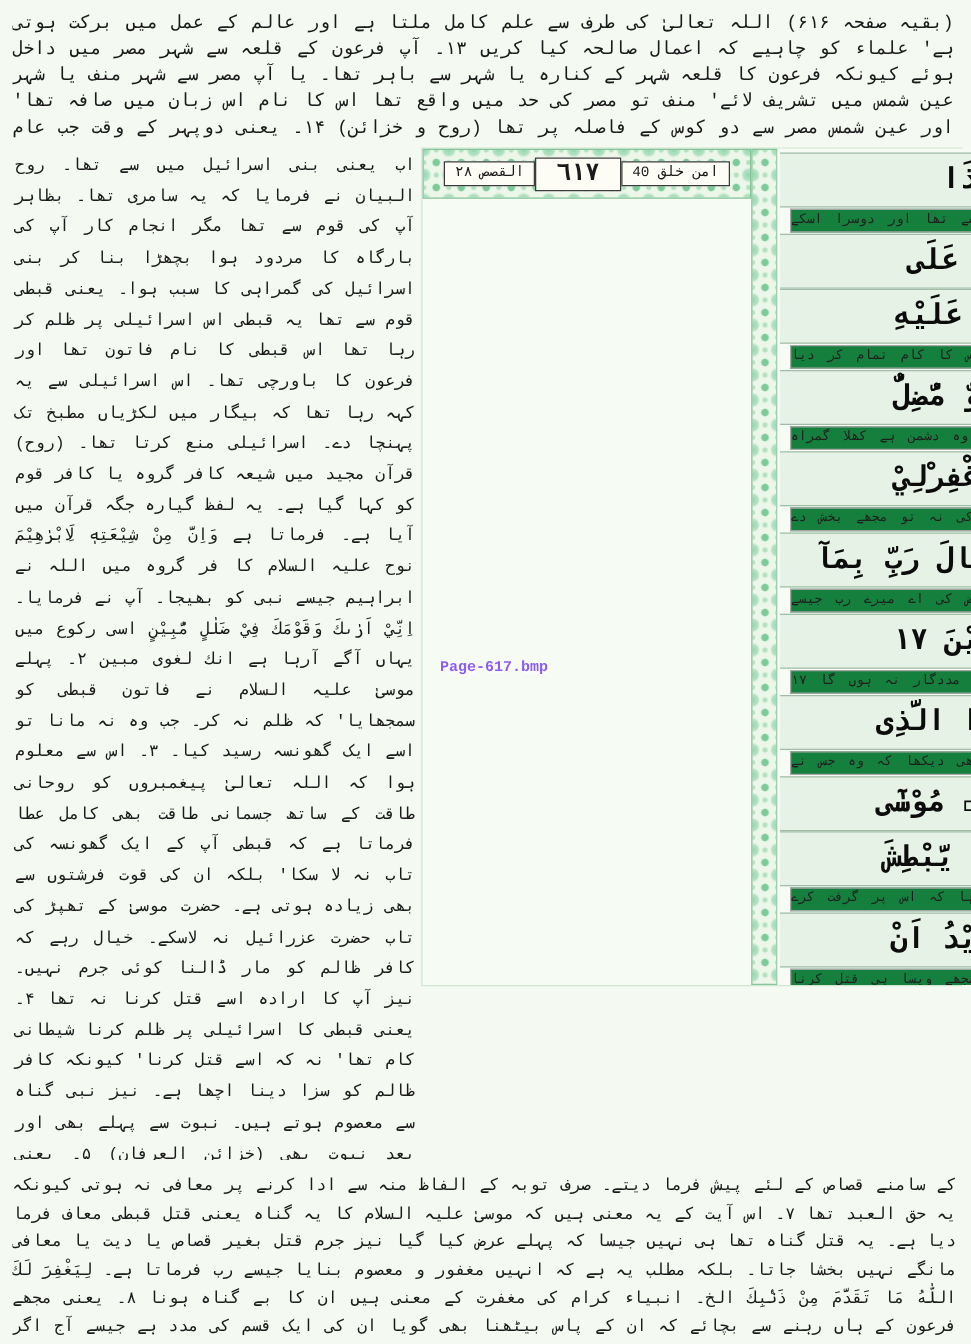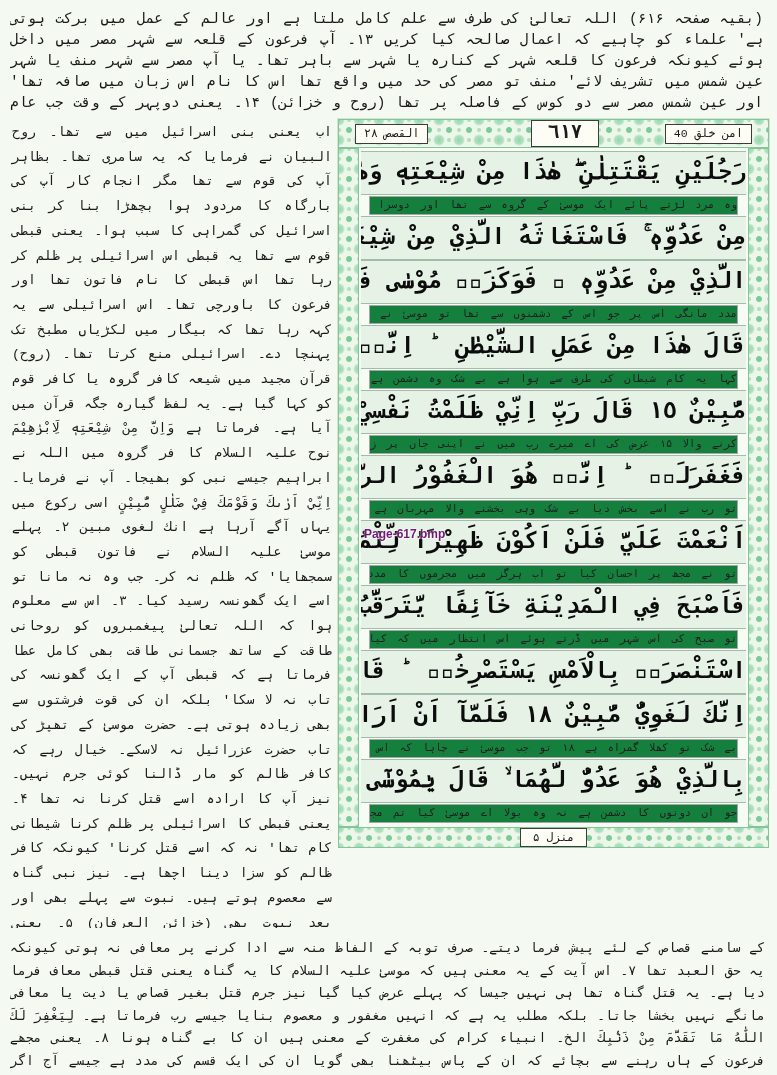--- a/index.html
+++ b/index.html
@@ -43,21 +43,21 @@
     padding: 2px 6px 0 8px;
     height: 809px;
     overflow: hidden;
   }
 
   
   .quran-box {
     width: 431px;
     height: 669px;
     display: flex;
-    flex-direction: column;
+    flex-direction: row;
     background: #f6fbf4;
     box-shadow: 0 0 0 1px #cfe6d2;
   }
   .floral {
     background-color: #ecf6e9;
     background-image:
       radial-gradient(circle at 50% 50%, rgba(120,202,150,0.95) 2.5px, rgba(120,202,150,0) 3.5px),
       radial-gradient(circle at 50% 50%, rgba(143,214,171,0.70) 4px,   rgba(143,214,171,0) 6px),
       radial-gradient(circle at 50% 50%, rgba(120,202,150,0.50) 1.5px, rgba(120,202,150,0) 2.5px);
     background-size: 20px 20px, 20px 20px, 10px 10px;
@@ -86,21 +86,20 @@
     line-height: 18px;
     direction: rtl;
     white-space: nowrap;
   }
   .hdr-page {
     font-size: 19px;
     font-weight: bold;
     height: 27px;
     line-height: 25px;
     padding: 0 16px;
-    margin-left: 37px;
   }
   .manzil-box {
     background: #fdfdf6;
     border: 1px solid #3c3c3c;
     padding: 0 12px;
     font-size: 11.5px;
     height: 19px;
     line-height: 17px;
     direction: rtl;
     white-space: nowrap;
@@ -143,26 +142,26 @@
     direction: rtl;
     white-space: nowrap;
     overflow: hidden;
     word-spacing: 4px;
     color: #1f1f1f;
   }
 
   
   .watermark {
     position: absolute;
-    left: 364px;
+    left: 352px;
     top: 527px;
-    font-family: Liberation Sans, sans-serif;
+    font-family: Liberation Mono, monospace;
     font-size: 12px;
     font-weight: bold;
-    color: #701a75;
+    color: #8b5cf6;
     text-shadow: 0 0 2px #ffffff, 1px 1px 1px #ffffff;
     z-index: 6;
   }
 </style>
 </head>
 <body>
 
 <div class="top-block">(بقیہ صفحہ ۶۱۶) اللہ تعالیٰ کی طرف سے علم کامل ملتا ہے اور عالم کے عمل میں برکت ہوتی ہے' علماء کو چاہیے کہ اعمال صالحہ کیا کریں ۱۳۔ آپ فرعون کے قلعہ سے شہر مصر میں داخل ہوئے کیونکہ فرعون کا قلعہ شہر کے کنارہ یا شہر سے باہر تھا۔ یا آپ مصر سے شہر منف یا شہر عین شمس میں تشریف لائے' منف تو مصر کی حد میں واقع تھا اس کا نام اس زبان میں صافہ تھا' اور عین شمس مصر سے دو کوس کے فاصلہ پر تھا (روح و خزائن) ۱۴۔ یعنی دوپہر کے وقت جب عام طور پر راستے اور کوچہ و بازار خالی ہو جاتے ہیں لوگ آرام کرتے ہوتے ہیں۔</div>
 
 <div class="main">

